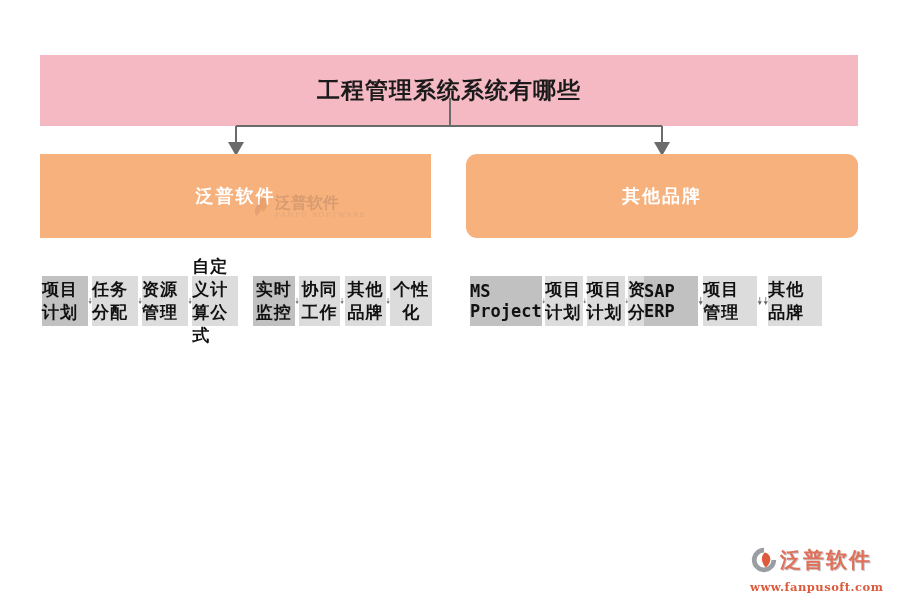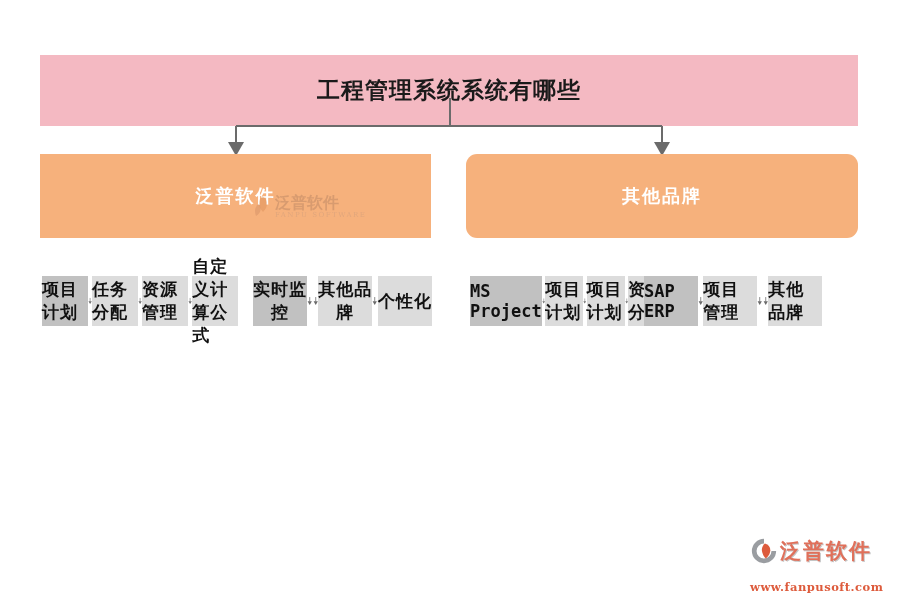--- a/index.html
+++ b/index.html
@@ -58,21 +58,21 @@
     position:absolute;right:14px;bottom:6px;width:136px;
     display:flex;flex-direction:column;align-items:flex-start;
   }
   .logo-row{display:flex;align-items:center;}
   .logo-name{
     font-size:21px;font-weight:700;color:#e0705a;letter-spacing:2px;
     text-shadow:1px 1px 0 rgba(150,150,150,.55);margin-left:2px;line-height:24px;
   }
   .logo-url{
     font-size:11.5px;font-weight:700;color:var(--logo-red,#dd5b3c);
-    letter-spacing:.5px;margin-top:16px;line-height:13px;
+    letter-spacing:.5px;margin-top:7px;line-height:13px;
   }
 </style>
 </head>
 <body>
 
 <div id="stage">
 
   <div class="banner">
     <div class="title">工程管理系统系统有哪些</div>
   </div>
@@ -124,20 +124,21 @@
         <polygon points="2,15 16,15 9,27" fill="var(--connector,#6b6b6b)"></polygon>
       </svg>
       <div class="flow-box">自定义计算公式</div>
     </div>
   <div class="flow-column col-b">
       <div class="flow-box head">实时监控</div>
       <svg class="down-arrow" width="18" height="28" viewBox="0 0 18 28">
         <line x1="9" y1="1" x2="9" y2="16" stroke="var(--connector,#6b6b6b)" stroke-width="2.6"></line>
         <polygon points="2,15 16,15 9,27" fill="var(--connector,#6b6b6b)"></polygon>
       </svg>
+      <div class="flow-box">协同工作</div>
       <svg class="down-arrow" width="18" height="28" viewBox="0 0 18 28">
         <line x1="9" y1="1" x2="9" y2="16" stroke="var(--connector,#6b6b6b)" stroke-width="2.6"></line>
         <polygon points="2,15 16,15 9,27" fill="var(--connector,#6b6b6b)"></polygon>
       </svg>
       <div class="flow-box">其他品牌</div>
       <svg class="down-arrow" width="18" height="28" viewBox="0 0 18 28">
         <line x1="9" y1="1" x2="9" y2="16" stroke="var(--connector,#6b6b6b)" stroke-width="2.6"></line>
         <polygon points="2,15 16,15 9,27" fill="var(--connector,#6b6b6b)"></polygon>
       </svg>
       <div class="flow-box">个性化</div>

